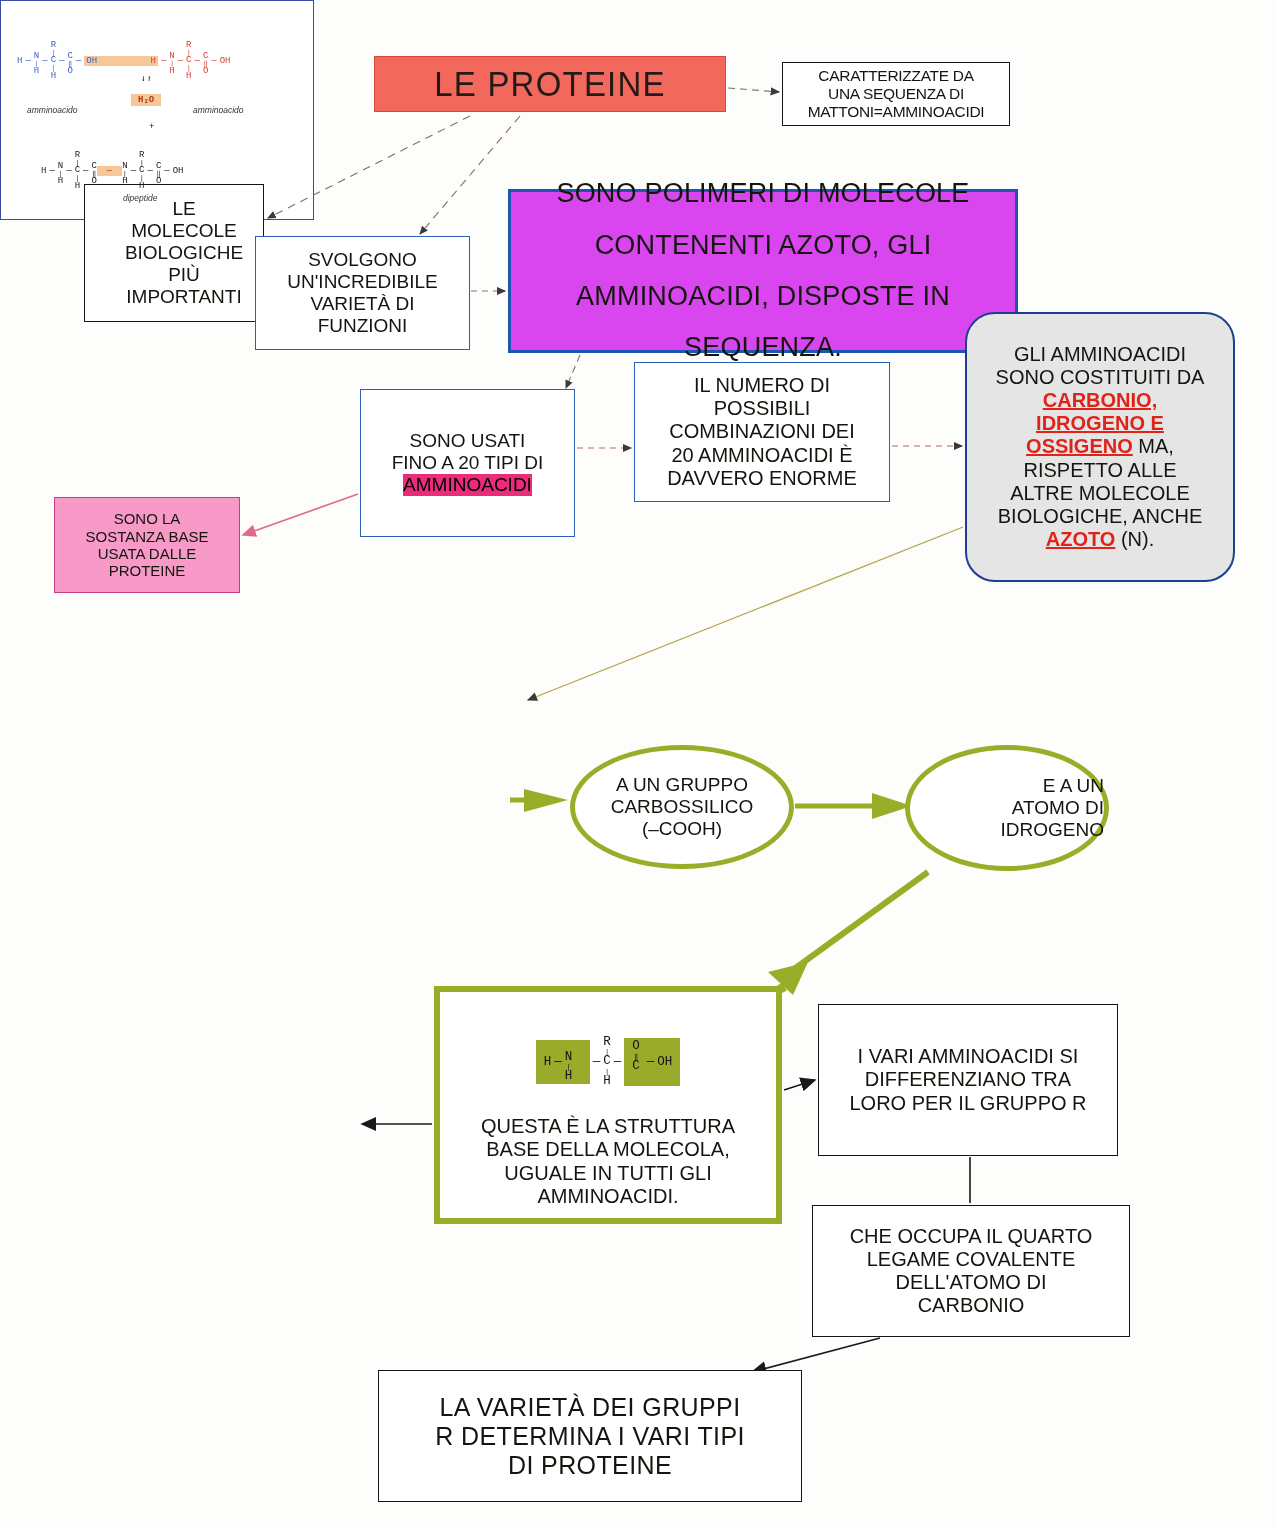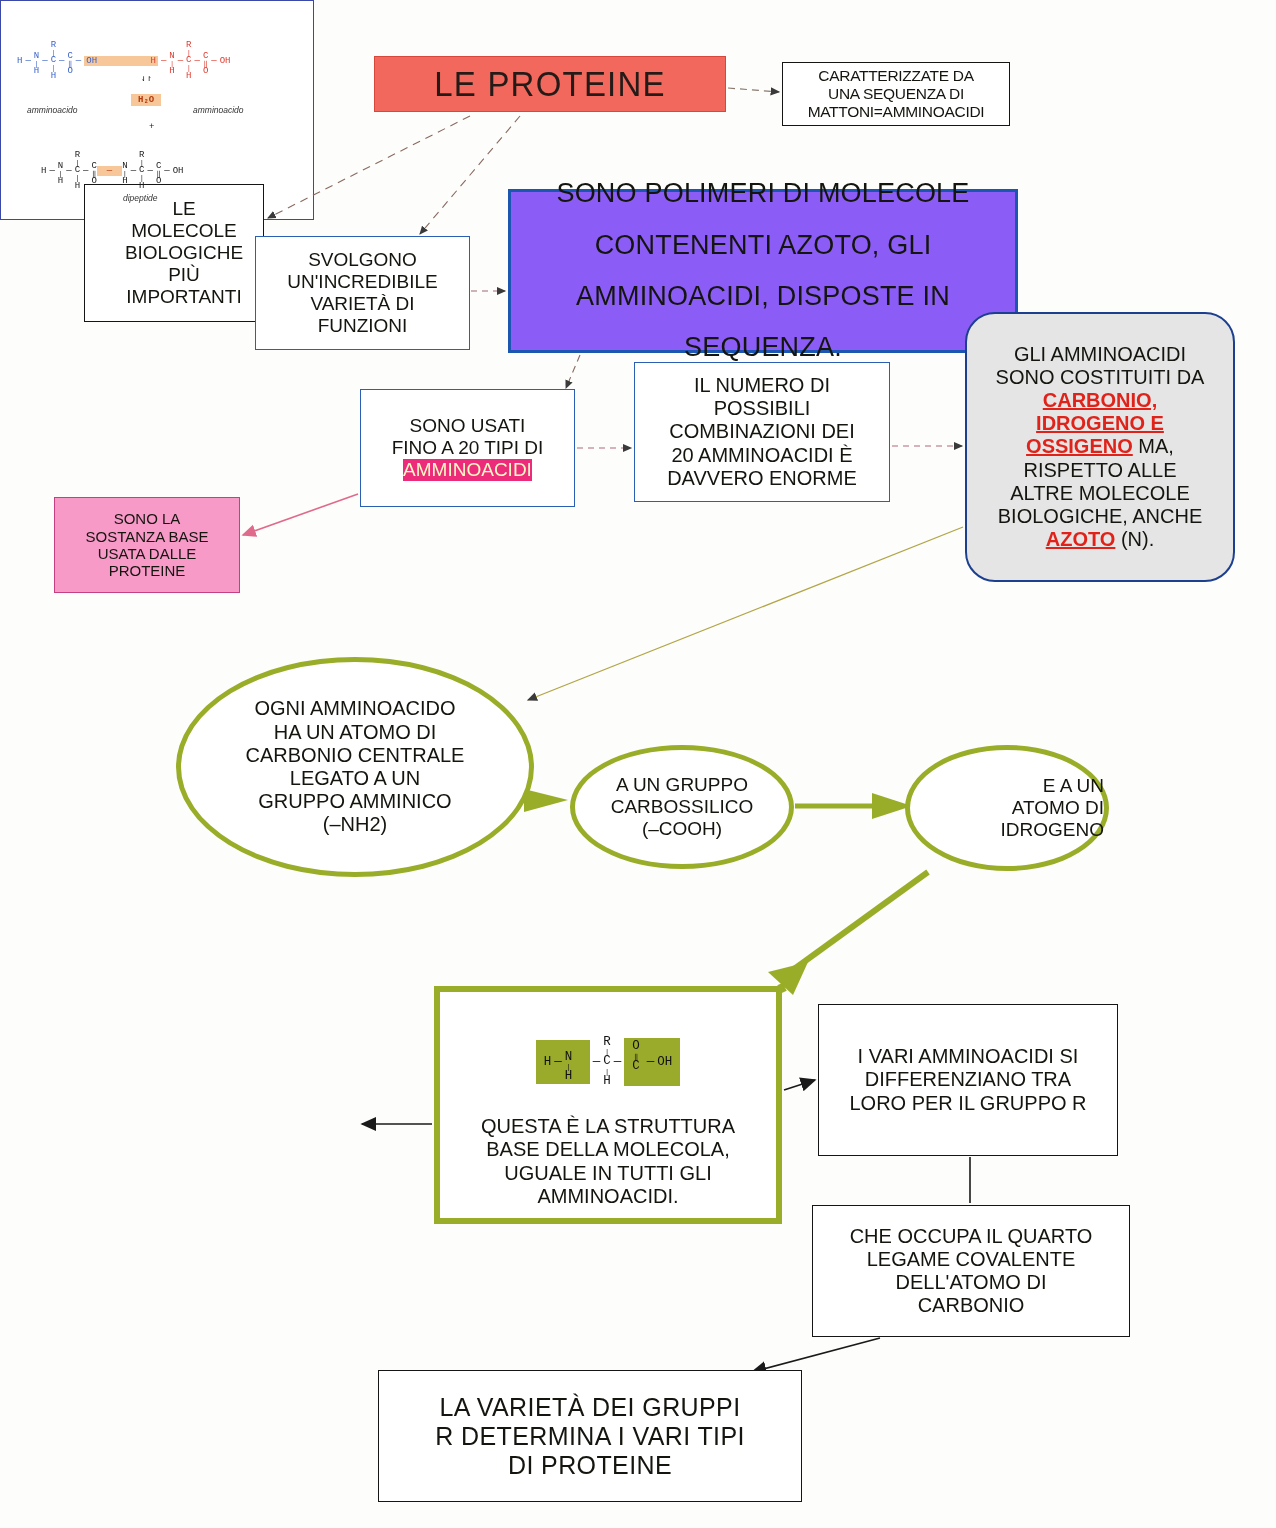--- a/index.html
+++ b/index.html
@@ -42,21 +42,21 @@
   }
   .title-node .t{ transform:scaleY(1.08); }
 
   
   .box-black{
     border:1.6px solid #151515;
     background:#ffffff;
   }
   .box-blue{
     border:3px solid #1c56b0;
-    background:#8b5cf6;
+    background:#d946ef;
     gap:20px;
   }
   .box-blue-thin{
     border:1.6px solid #2a5fb3;
     background:#ffffff;
   }
   .box-pink{
     border:1.5px solid #c43f84;
     background:#f79ac8;
   }
@@ -68,21 +68,21 @@
     border:2.2px solid #1c3f8f;
     background:#e5e5e5;
     border-radius:30px;
   }
 
   #n-caratterizzate{ left:782px; top:62px; width:228px; height:64px; font-size:15.5px; letter-spacing:-0.3px;text-align:right;}
   #n-molecole{ left:84px; top:184px; width:180px; height:138px; font-size:19px;padding-left:20px; }
   #n-svolgono{ left:255px; top:236px; width:215px; height:114px; font-size:19px; }
   #n-polimeri{ left:508px; top:189px; width:510px; height:164px; font-size:27px; letter-spacing:0.2px;}
   #n-aminoacidi-comp{ left:965px; top:312px; width:270px; height:270px; font-size:20px; }
-  #n-usati{ left:360px; top:389px; width:215px; height:118px; font-size:19px; }
+  #n-usati{ left:360px; top:389px; width:215px; height:148px; font-size:19px; }
   #n-numero{ left:634px; top:362px; width:256px; height:140px; font-size:20px; }
   #n-sostanza{ left:54px; top:497px; width:186px; height:96px; font-size:15px; }
   #n-vari-amino{ left:818px; top:1004px; width:300px; height:152px; font-size:20px; }
   #n-quarto{ left:812px; top:1205px; width:318px; height:132px; font-size:20px;justify-content:center; }
   #n-varieta{ left:378px; top:1370px; width:424px; height:132px; font-size:25px; letter-spacing:0.4px;}
   #n-varieta .t{ text-align:right; }
 
   
   .ellipse{
     border:5px solid #9aad28;
@@ -144,21 +144,21 @@
     font-size:8.5px; color:#333;
     font-style:italic;
   }
   .ccol{ display:flex; flex-direction:column; align-items:center; line-height:1.0; }
   .ccol .up{ margin-bottom:0px; }
   .ccol .dn{ margin-top:0px; }
   .vb{ font-size:7px; line-height:0.9; }
 
   
   .red-ul{ color:#e0231a; text-decoration:underline; font-weight:bold; }
-  .hl-magenta{ background:#ec2b7a; color:#fef9c3;text-align:right; }
+  .hl-magenta{ background:#ec2b7a; color:#000000;text-align:right; }
 </style>
 </head>
 <body>
 
 <div id="canvas">
 
   <svg id="links" viewBox="0 0 1276 1528">
     <defs>
       <marker id="ah-thin" markerWidth="9" markerHeight="9" refX="7" refY="4.5" orient="auto">
         <path d="M0,1 L8,4.5 L0,8 z" fill="#3a3a3a"></path>
@@ -273,28 +273,20 @@
     <div>DAVVERO ENORME</div>
   </div>
 
   <div class="node box-pink" id="n-sostanza">
     <div>SONO LA</div>
     <div>SOSTANZA BASE</div>
     <div>USATA DALLE</div>
     <div>PROTEINE</div>
   </div>
 
-  <div class="node ellipse" id="n-ell1">
-    <div>OGNI AMMINOACIDO</div>
-    <div>HA UN ATOMO DI</div>
-    <div>CARBONIO CENTRALE</div>
-    <div>LEGATO A UN</div>
-    <div>GRUPPO AMMINICO</div>
-    <div>(–NH2)</div>
-  </div>
 
   <div class="node ellipse" id="n-ell2">
     <div>A UN GRUPPO</div>
     <div>CARBOSSILICO</div>
     <div>(–COOH)</div>
   </div>
 
   <div class="node ellipse" id="n-ell3">
     <div>E A UN</div>
     <div>ATOMO DI</div>

